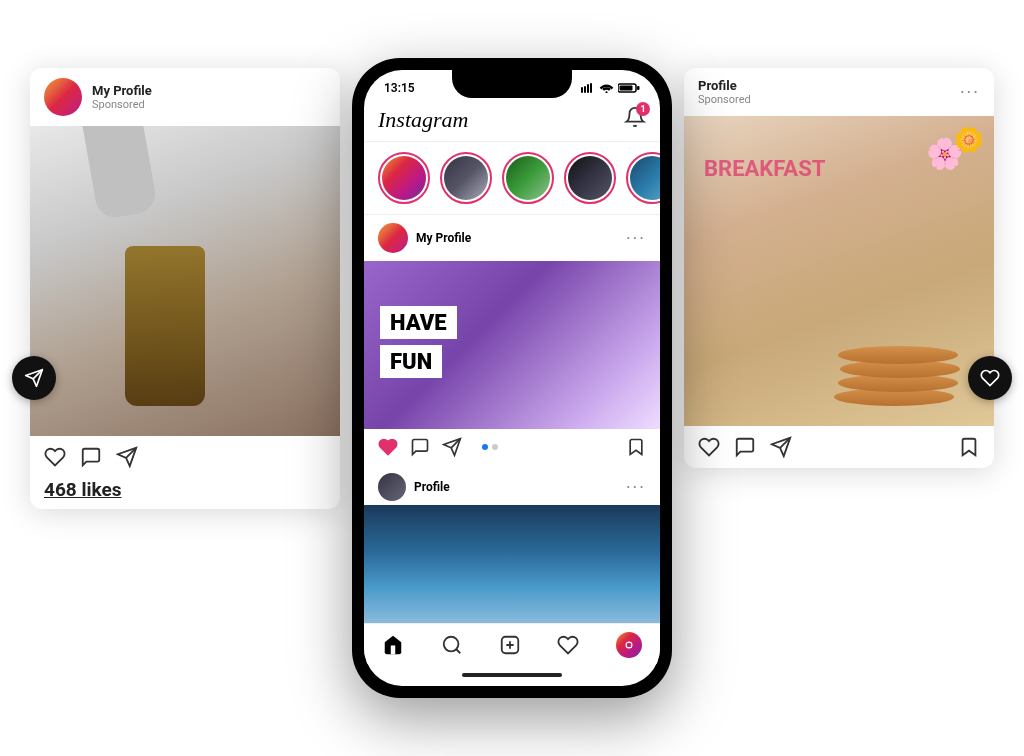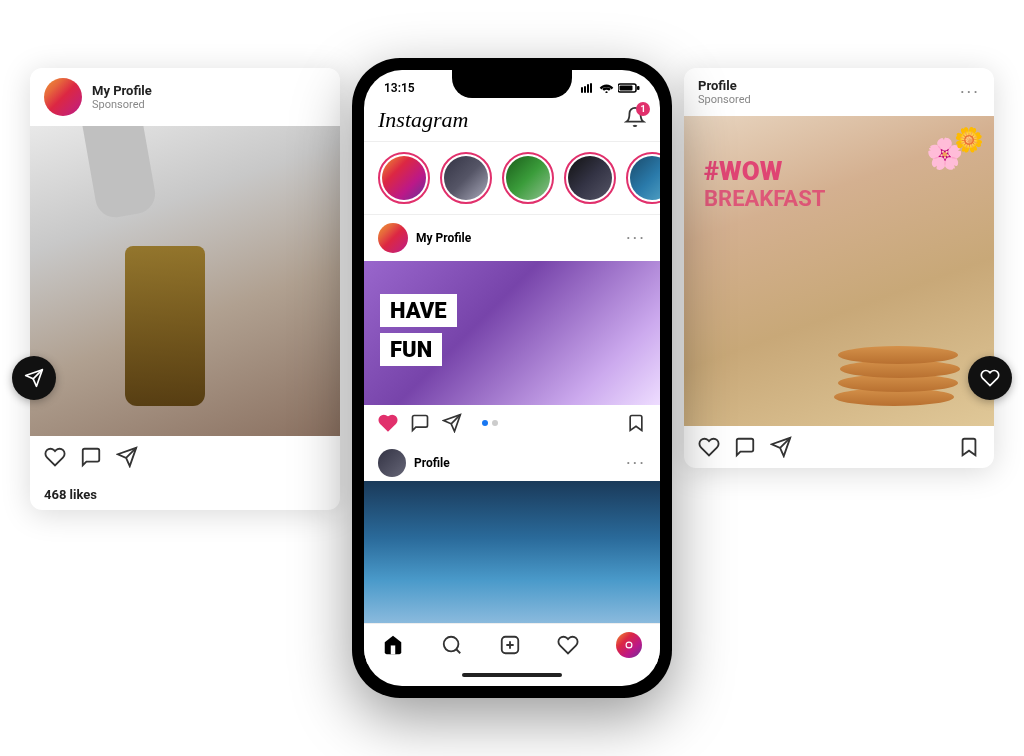--- a/index.html
+++ b/index.html
@@ -101,25 +101,26 @@
     .icon-btn {
       background: none;
       border: none;
       cursor: pointer;
       font-size: 20px;
       color: #333;
       display: flex;
       align-items: center;
     }
     .likes-count {
-      font-size: 13px;
+      font-size: 19px;
       font-weight: 700;
       color: #222;
-      margin-top: 9px;
+      margin-top: 0;
       padding: 0 14px 8px;
+      text-decoration: underline;
     }
     .send-circle {
       position: absolute;
       left: 12px;
       top: 50%;
       transform: translateY(-50%);
       width: 44px;
       height: 44px;
       background: #111;
       border-radius: 50%;
@@ -265,21 +266,21 @@
       font-weight: 700;
       color: #000;
     }
     .three-dots {
       font-size: 18px;
       color: #888;
       letter-spacing: 2px;
     }
     .feed-main-image {
       width: 100%;
-      height: 144px;
+      height: 168px;
       background: linear-gradient(135deg, #9966cc 0%, #7744aa 40%, #ccaaee 80%, #eeddff 100%);
       position: relative;
       overflow: hidden;
       display: flex;
       align-items: center;
       justify-content: flex-start;
     }
     .have-fun-text {
       position: absolute;
       left: 16px;
@@ -690,21 +691,20 @@
   <div class="right-card">
     <div class="card-header">
       <div class="card-header-left">
         <div class="profile-name">Profile</div>
         <div class="sponsored">Sponsored</div>
       </div>
       <span class="three-dots">···</span>
     </div>
     <div class="post-image">
       <div class="wow-breakfast-overlay">
-        <div class="wow-line">#WOW</div>
         <div class="breakfast-line">BREAKFAST</div>
       </div>
 
       <div class="pancake-stack">
         <div class="pancake"></div>
         <div class="pancake"></div>
         <div class="pancake"></div>
         <div class="pancake"></div>
       </div>
       <div class="flower-purple">🌸</div>

